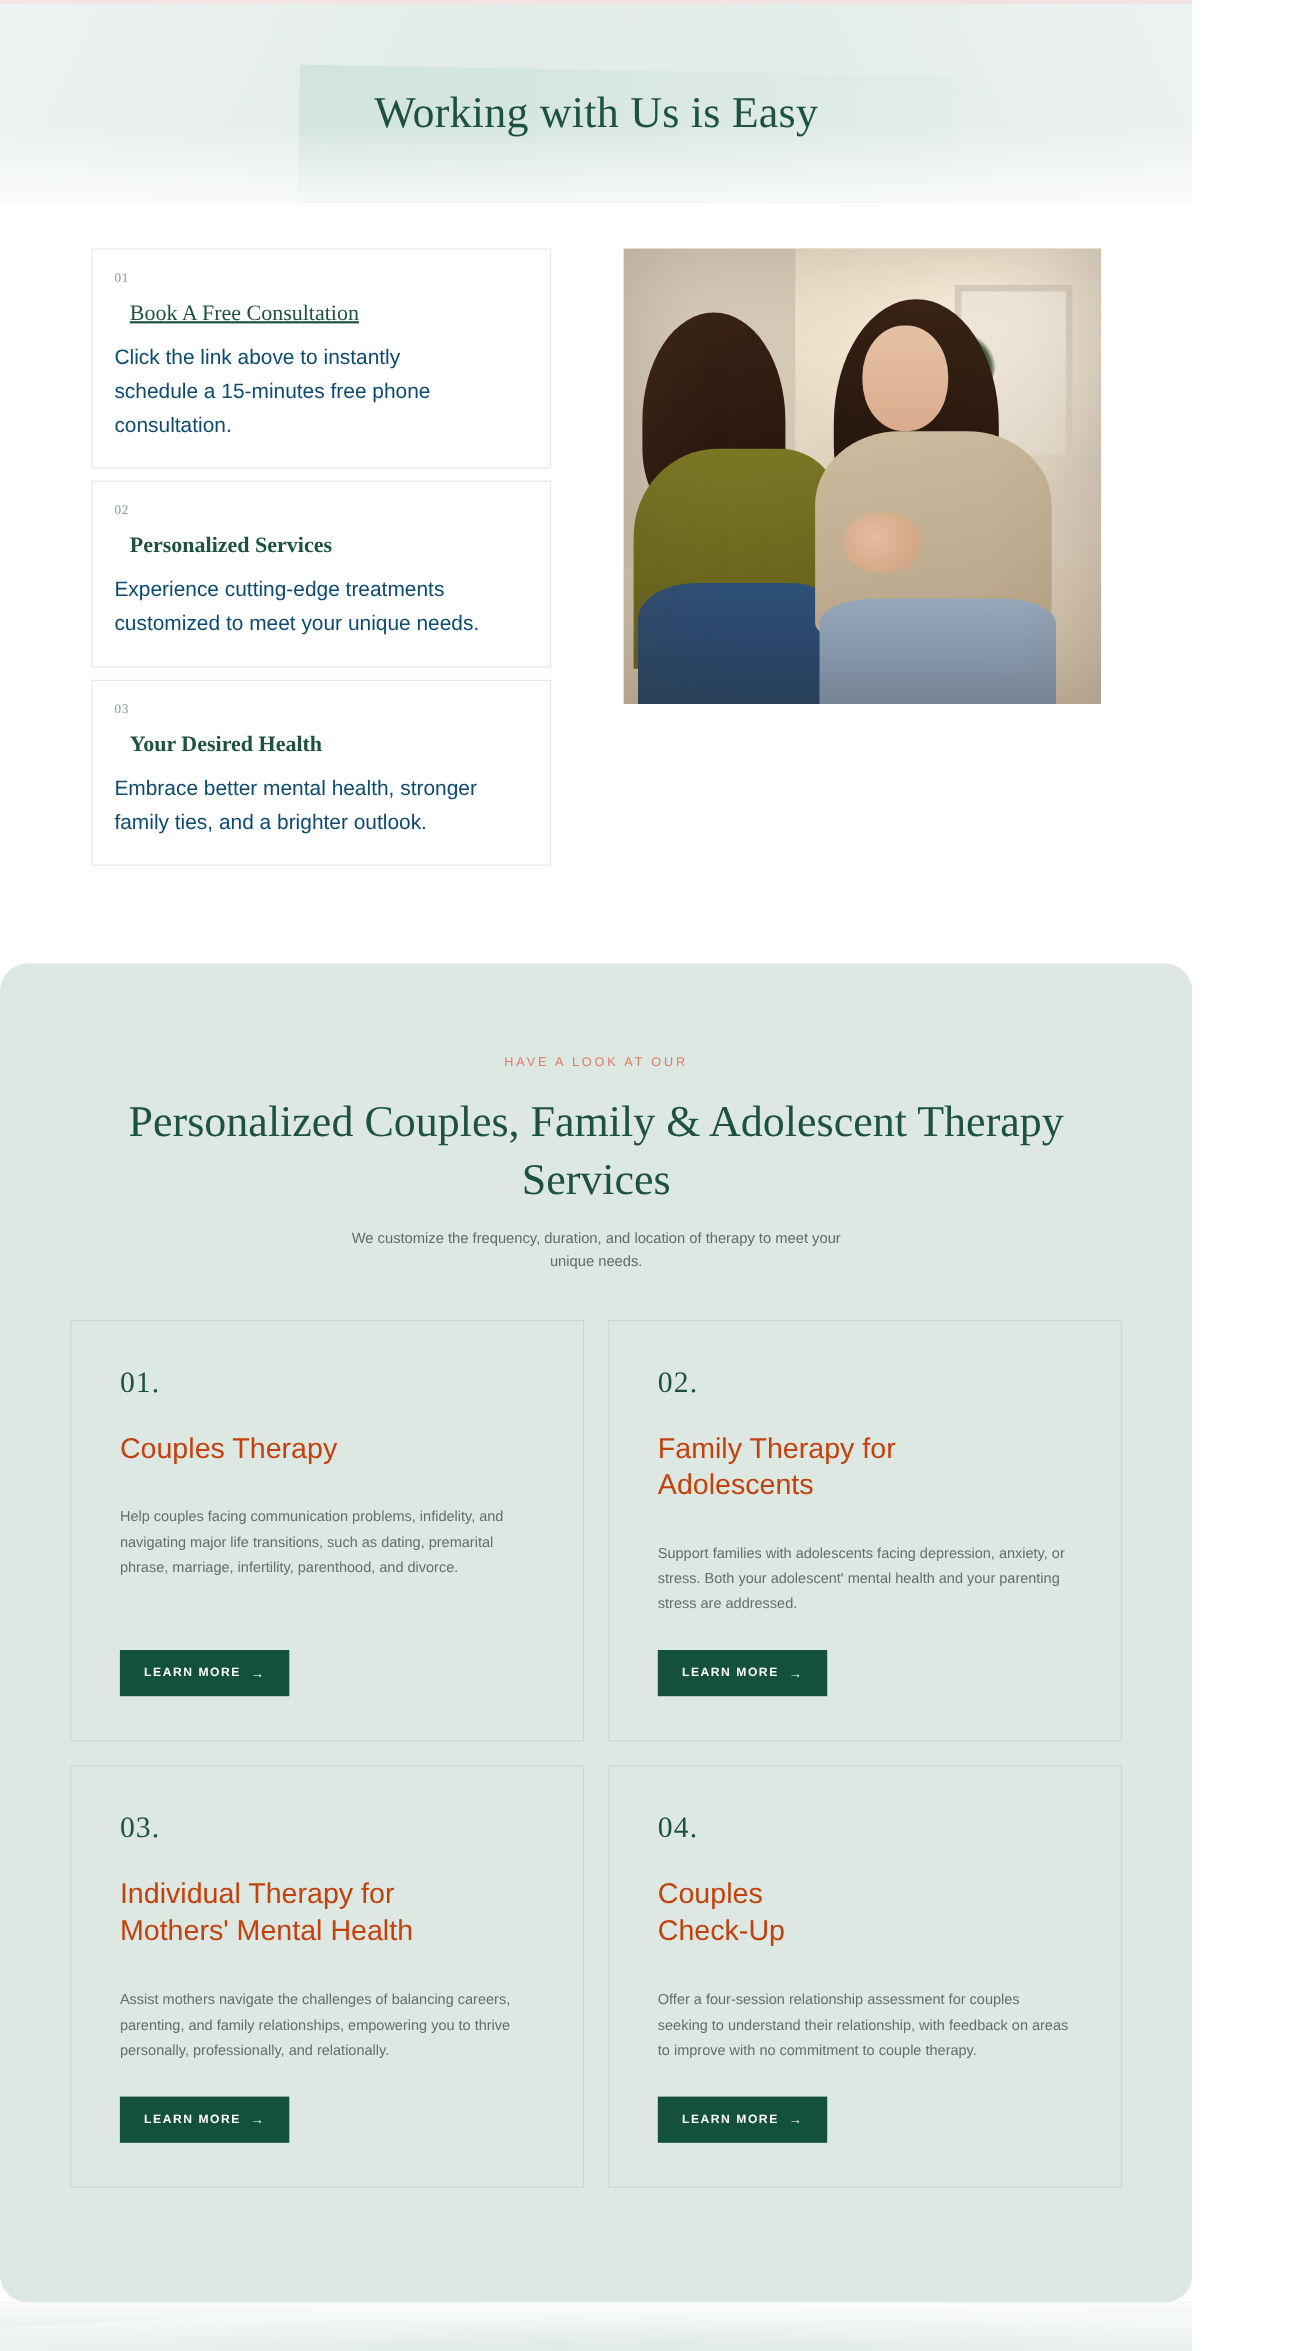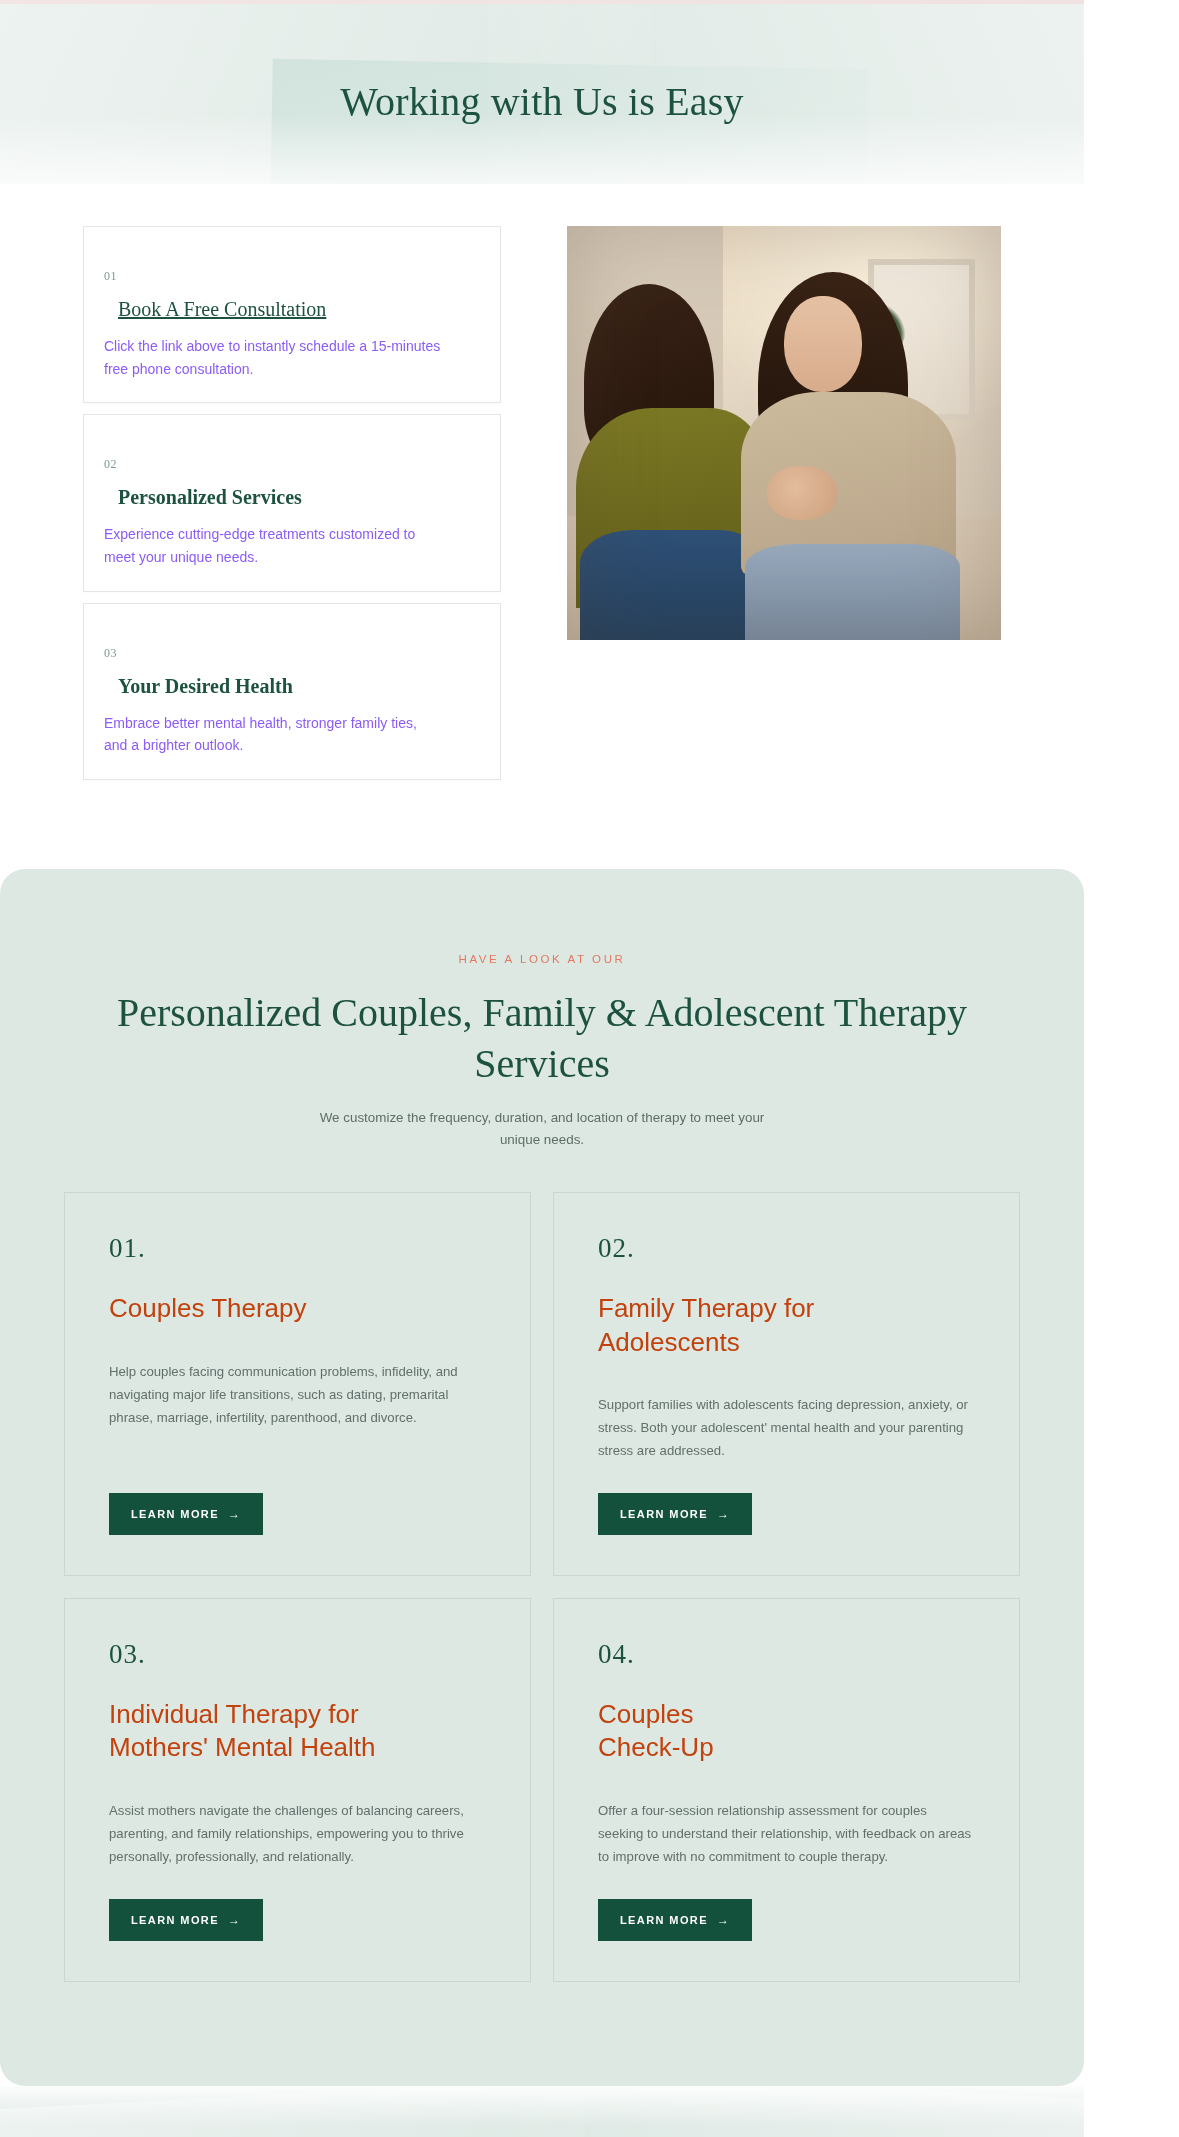--- a/index.html
+++ b/index.html
@@ -94,38 +94,37 @@
     padding: 18px 20px 22px 20px;
     margin-bottom: 11px;
     box-shadow: 0 1px 2px rgba(0,0,0,.02);
   }
   .step-num {
     font-family: "Liberation Serif", serif;
     font-size: 12px;
     color: #7d9b90;
     letter-spacing: .6px;
     margin-bottom: 14px;
-    margin-top: 24px;
   }
   .step-title {
     font-family: "Liberation Serif", serif;
     font-size: 20px;
     color: #1d5240;
     margin: 0 0 14px 14px;
     font-weight: 700;
   }
   .step-title.link {
     text-decoration: underline;
     cursor: pointer;
     font-weight: 400;
   }
   .step-desc {
-    font-size: 14px;
+    font-size: 19px;
     line-height: 1.62;
-    color: #8b5cf6;
+    color: #0c4a6e;
     max-width: 340px;
   }
   .steps-photo {
     width: 434px;
     height: 414px;
     position: relative;
     overflow: hidden;
     background: #caa98f;
   }
   

